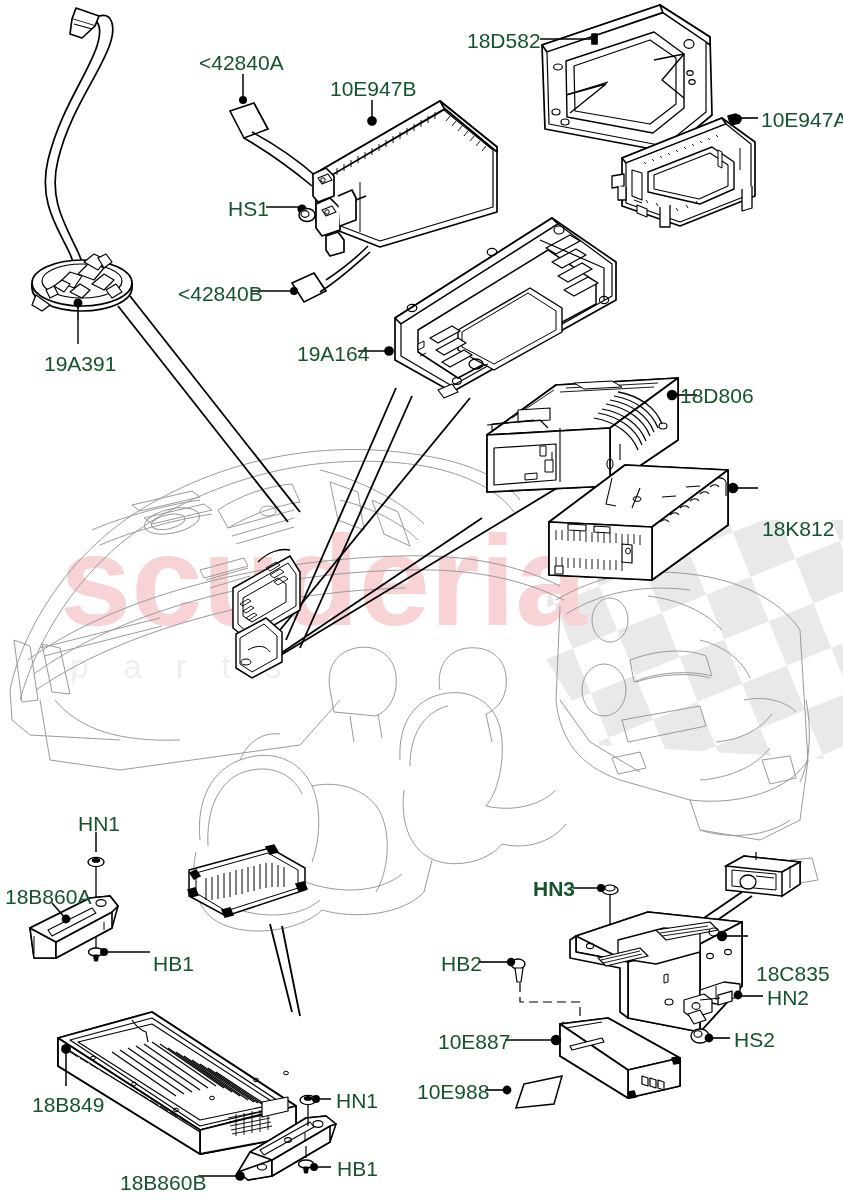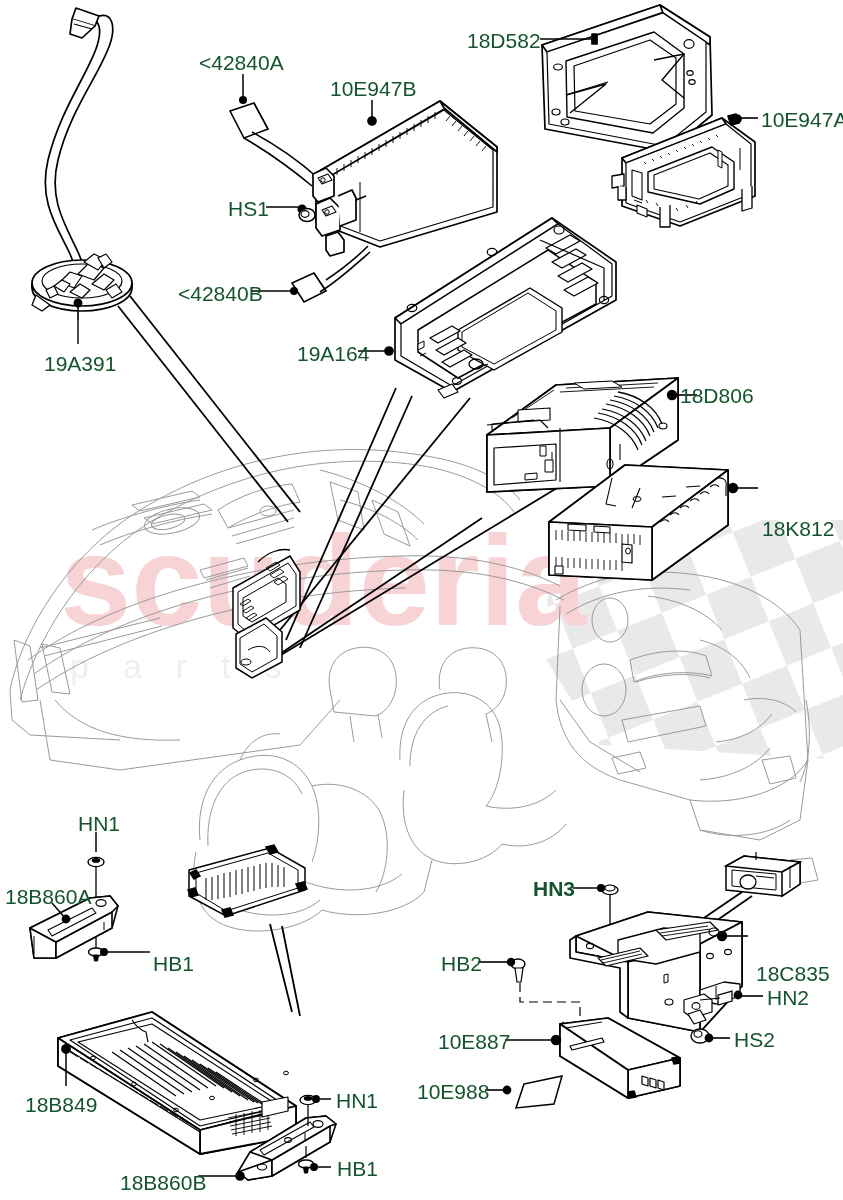--- a/index.html
+++ b/index.html
@@ -744,19 +744,19 @@
     <div class="lbl" style="left:78px;top:813px;">HN1</div>
     <div class="lbl" style="left:5px;top:886px;">18B860A</div>
     <div class="lbl" style="left:153px;top:953px;">HB1</div>
     <div class="lbl" style="left:533px;top:878px;font-weight:bold;">HN3</div>
     <div class="lbl" style="left:756px;top:927px;margin-top:36px;">18C835</div>
     <div class="lbl" style="left:441px;top:953px;">HB2</div>
     <div class="lbl" style="left:767px;top:987px;">HN2</div>
     <div class="lbl" style="left:438px;top:1031px;">10E887</div>
     <div class="lbl" style="left:734px;top:1029px;text-align:center;">HS2</div>
     <div class="lbl" style="left:417px;top:1081px;">10E988</div>
-    <div class="lbl" style="left:25px;top:1094px;">18B849</div>
+    <div class="lbl" style="left:32px;top:1094px;">18B849</div>
     <div class="lbl" style="left:336px;top:1090px;">HN1</div>
     <div class="lbl" style="left:337px;top:1158px;">HB1</div>
     <div class="lbl" style="left:120px;top:1172px;">18B860B</div>
   </div>
 
 </div>
 
 </body></html>

